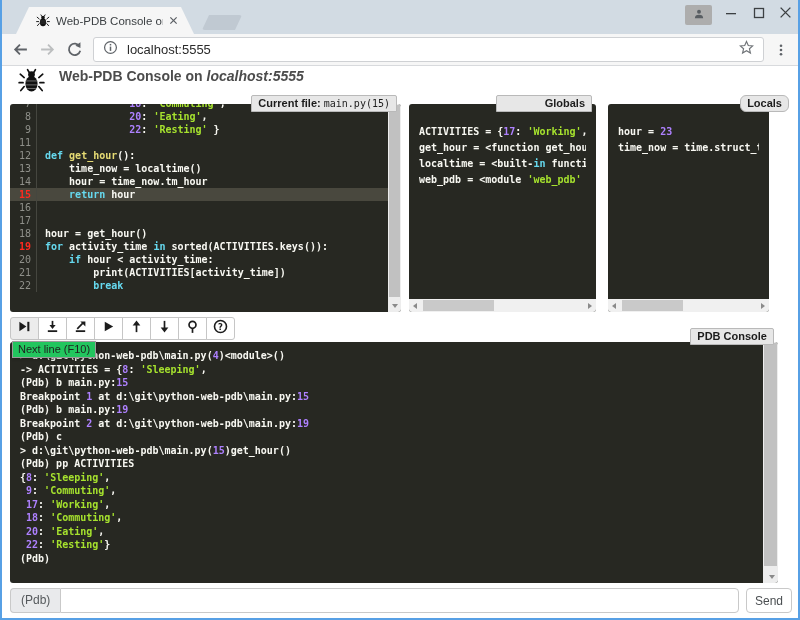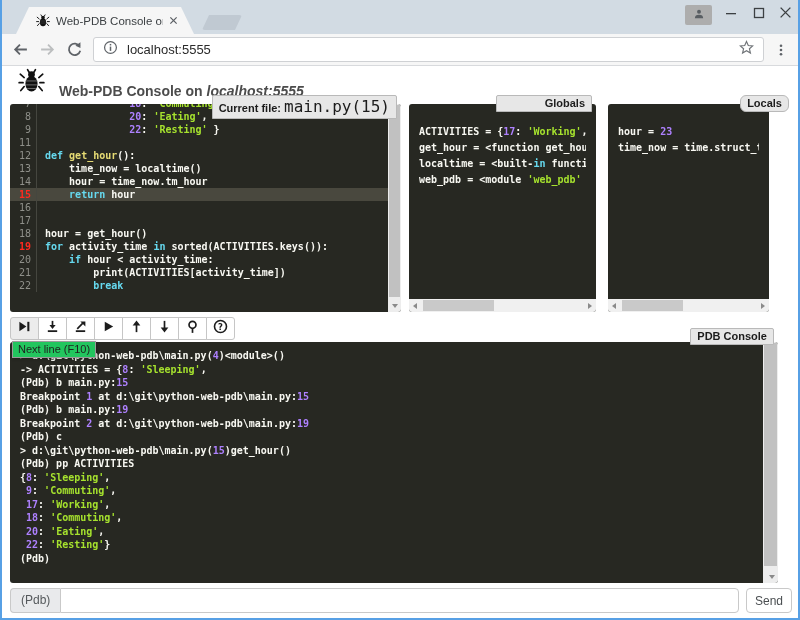--- a/index.html
+++ b/index.html
@@ -24,31 +24,31 @@
   .win-btn.min{ right:52px;} .win-btn.max{ right:24px;} .win-btn.closew{ right:-2px;}
 
   .navbar { height:32px; background:#f6f6f6; border-bottom:1px solid #d8dadd;
     display:flex; align-items:center; padding:0 10px; gap:10px; }
   .nav-icon { display:flex; align-items:center; }
   .omnibox { flex:1; height:25px; background:#fff; border:1px solid #cfd1d4; border-radius:3px;
     display:flex; align-items:center; gap:9px; padding:0 9px; }
   .url-text { flex:1; font-size:13px; color:#2b2b2b; }
 
   
-  .app-header { position:absolute; left:16px; top:68px; display:flex; align-items:flex-end; gap:14px; }
+  .app-header { position:absolute; left:16px; top:68px; display:flex; align-items:flex-start; gap:14px; }
   .app-title { font-size:14px; font-weight:bold; color:#4c4c4c; }
   .app-title .host { font-style:italic; }
 
   
   .panel { position:absolute; background:#272822; border-radius:3px; overflow:hidden;
     font-family:"DejaVu Sans Mono",monospace; font-size:10px; font-weight:bold; color:#f8f8f2; }
   .panel-tab { position:absolute; z-index:5; background:#e7e7e7; border:1px solid #b9b9b9;
     border-radius:2px 2px 0 0; padding:1px 6px 2px; font-size:11px; font-weight:bold; color:#1c1c1c;
     font-family:"Liberation Sans",sans-serif; white-space:nowrap; }
-  .panel-tab .mono { font-family:"DejaVu Sans Mono",monospace; font-size:16px; font-weight:normal; }
+  .panel-tab .mono { font-family:"DejaVu Sans Mono",monospace; font-size:10px; font-weight:normal; }
 
   .tok-p{color:#f8f8f2} .tok-kw{color:#66d9ef} .tok-num{color:#ae81ff}
   .tok-str{color:#a6e22e} .tok-fn{color:#e6db74}
 
   #code-panel { left:8px; top:104px; width:391px; height:208px; }
   .code-lines { margin-top:-7px; }
   .code-row { display:flex; height:13px; line-height:13px; white-space:pre; }
   .code-row .ln { flex:0 0 27px; text-align:right; padding-right:5px; color:#8f908a;
     font-weight:normal; border-right:1px solid #45463f; margin-right:8px; }
   .code-row .ln.bp { color:#ff2a1f; font-weight:bold; }

